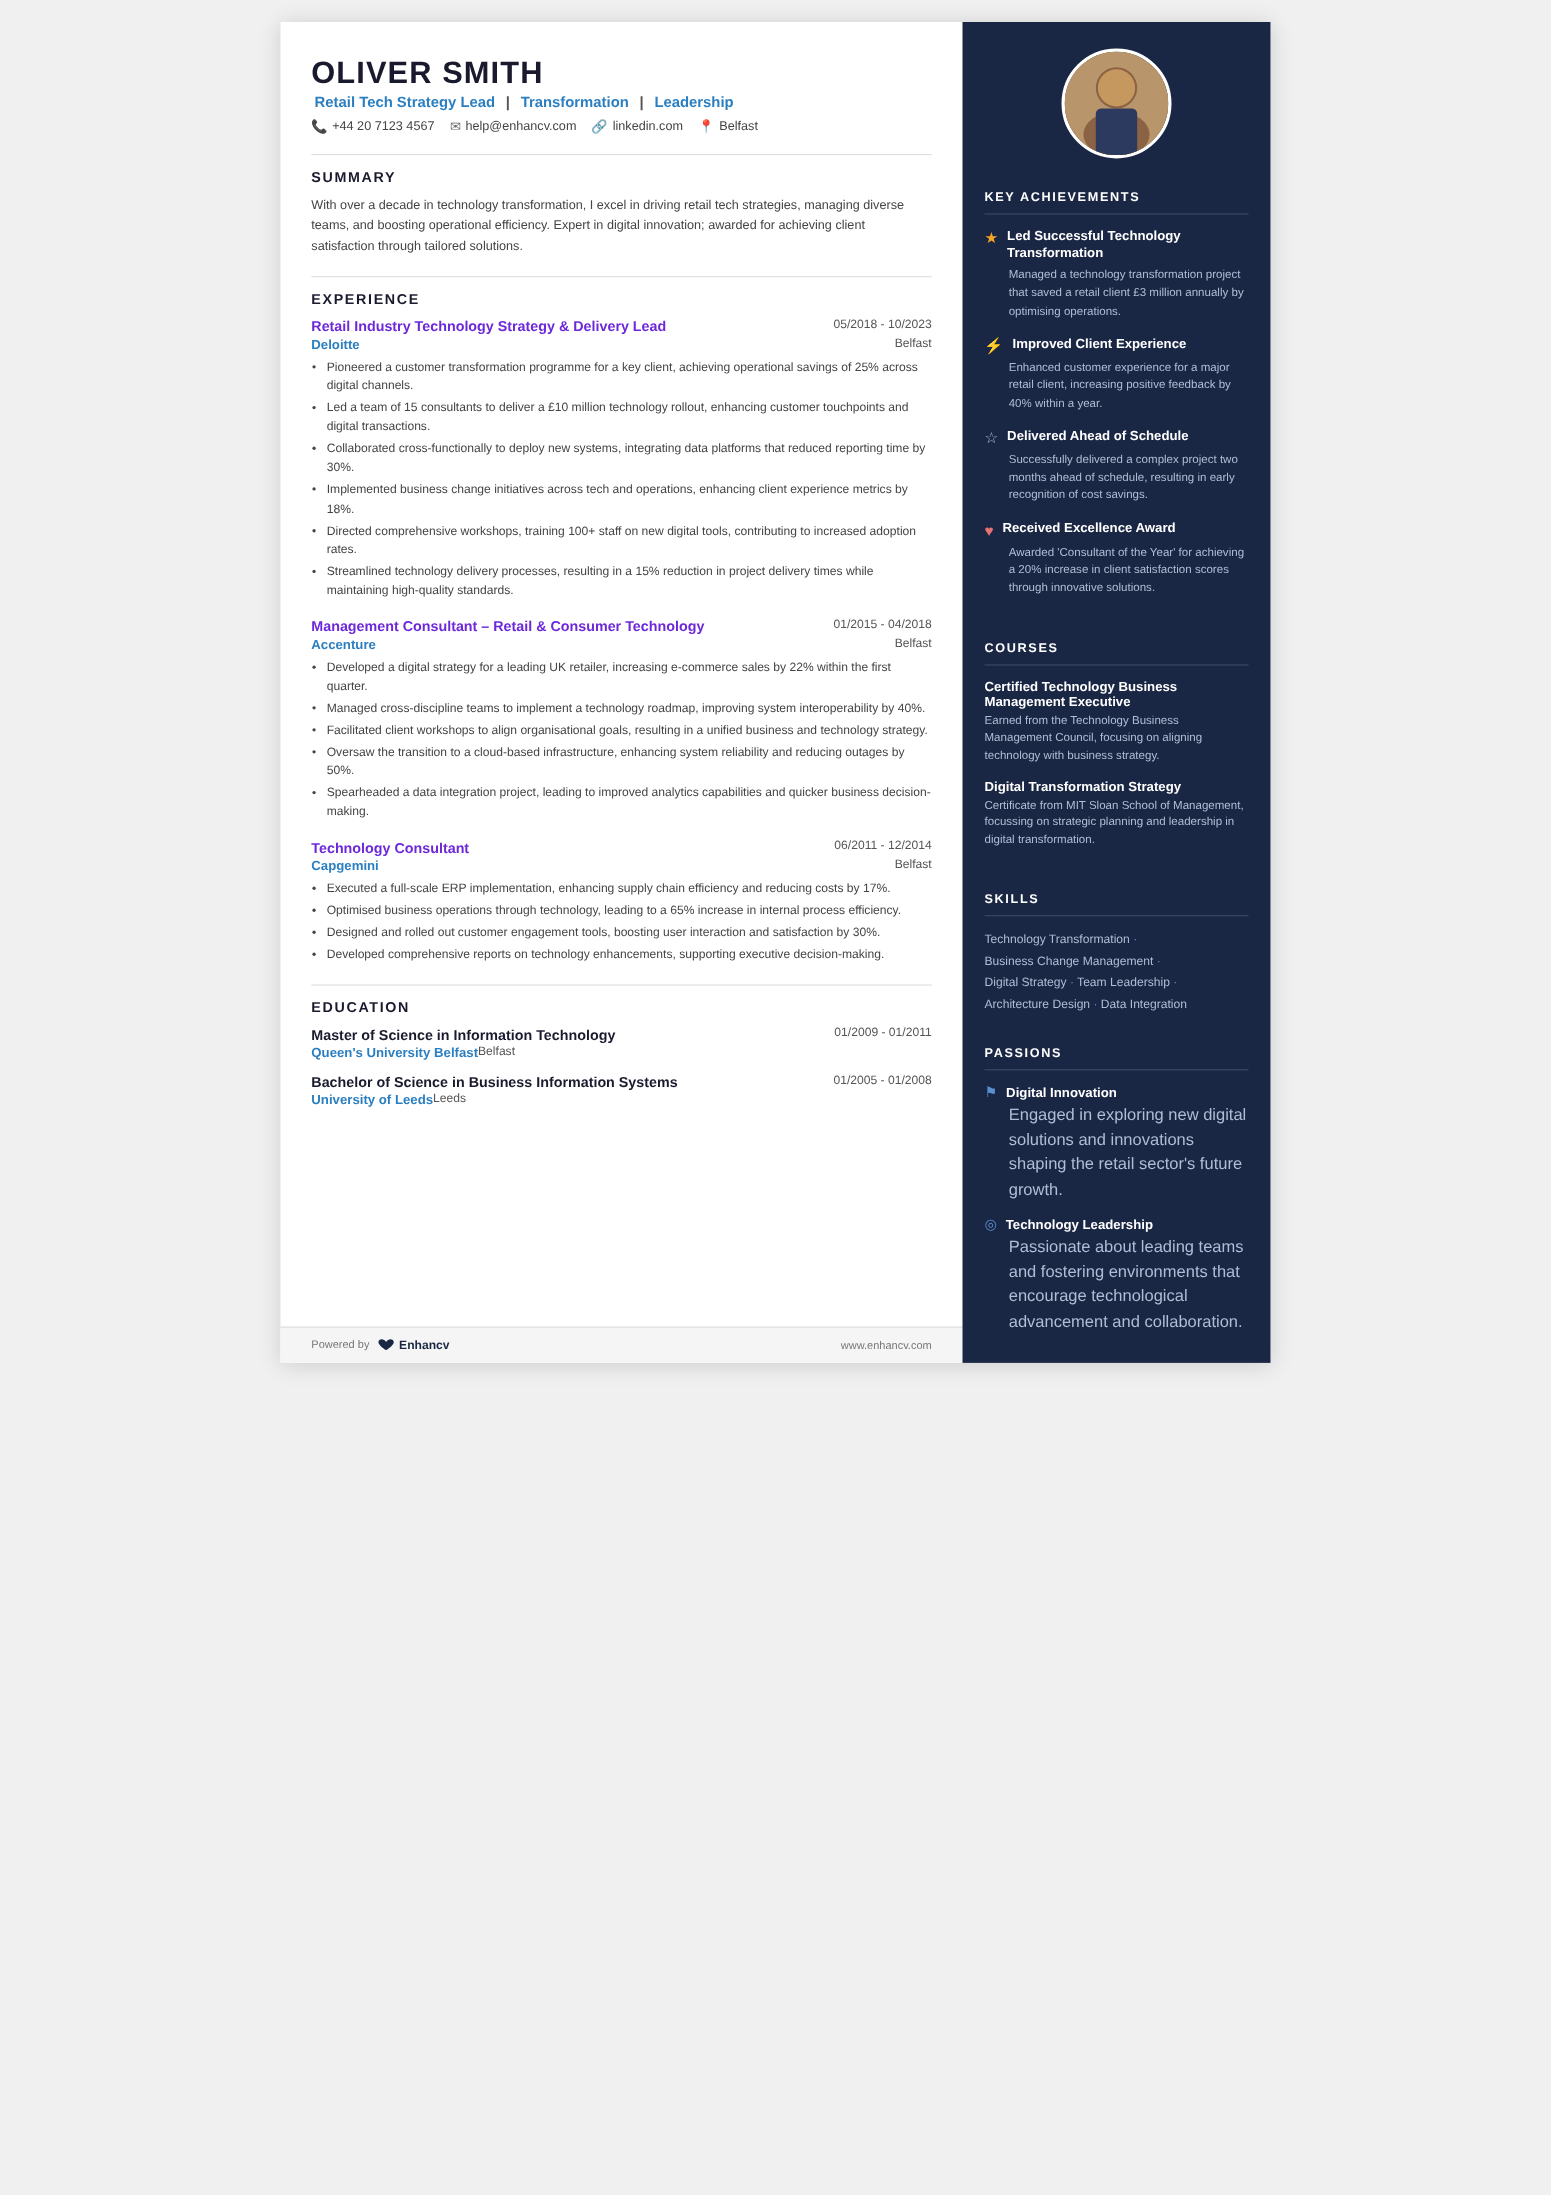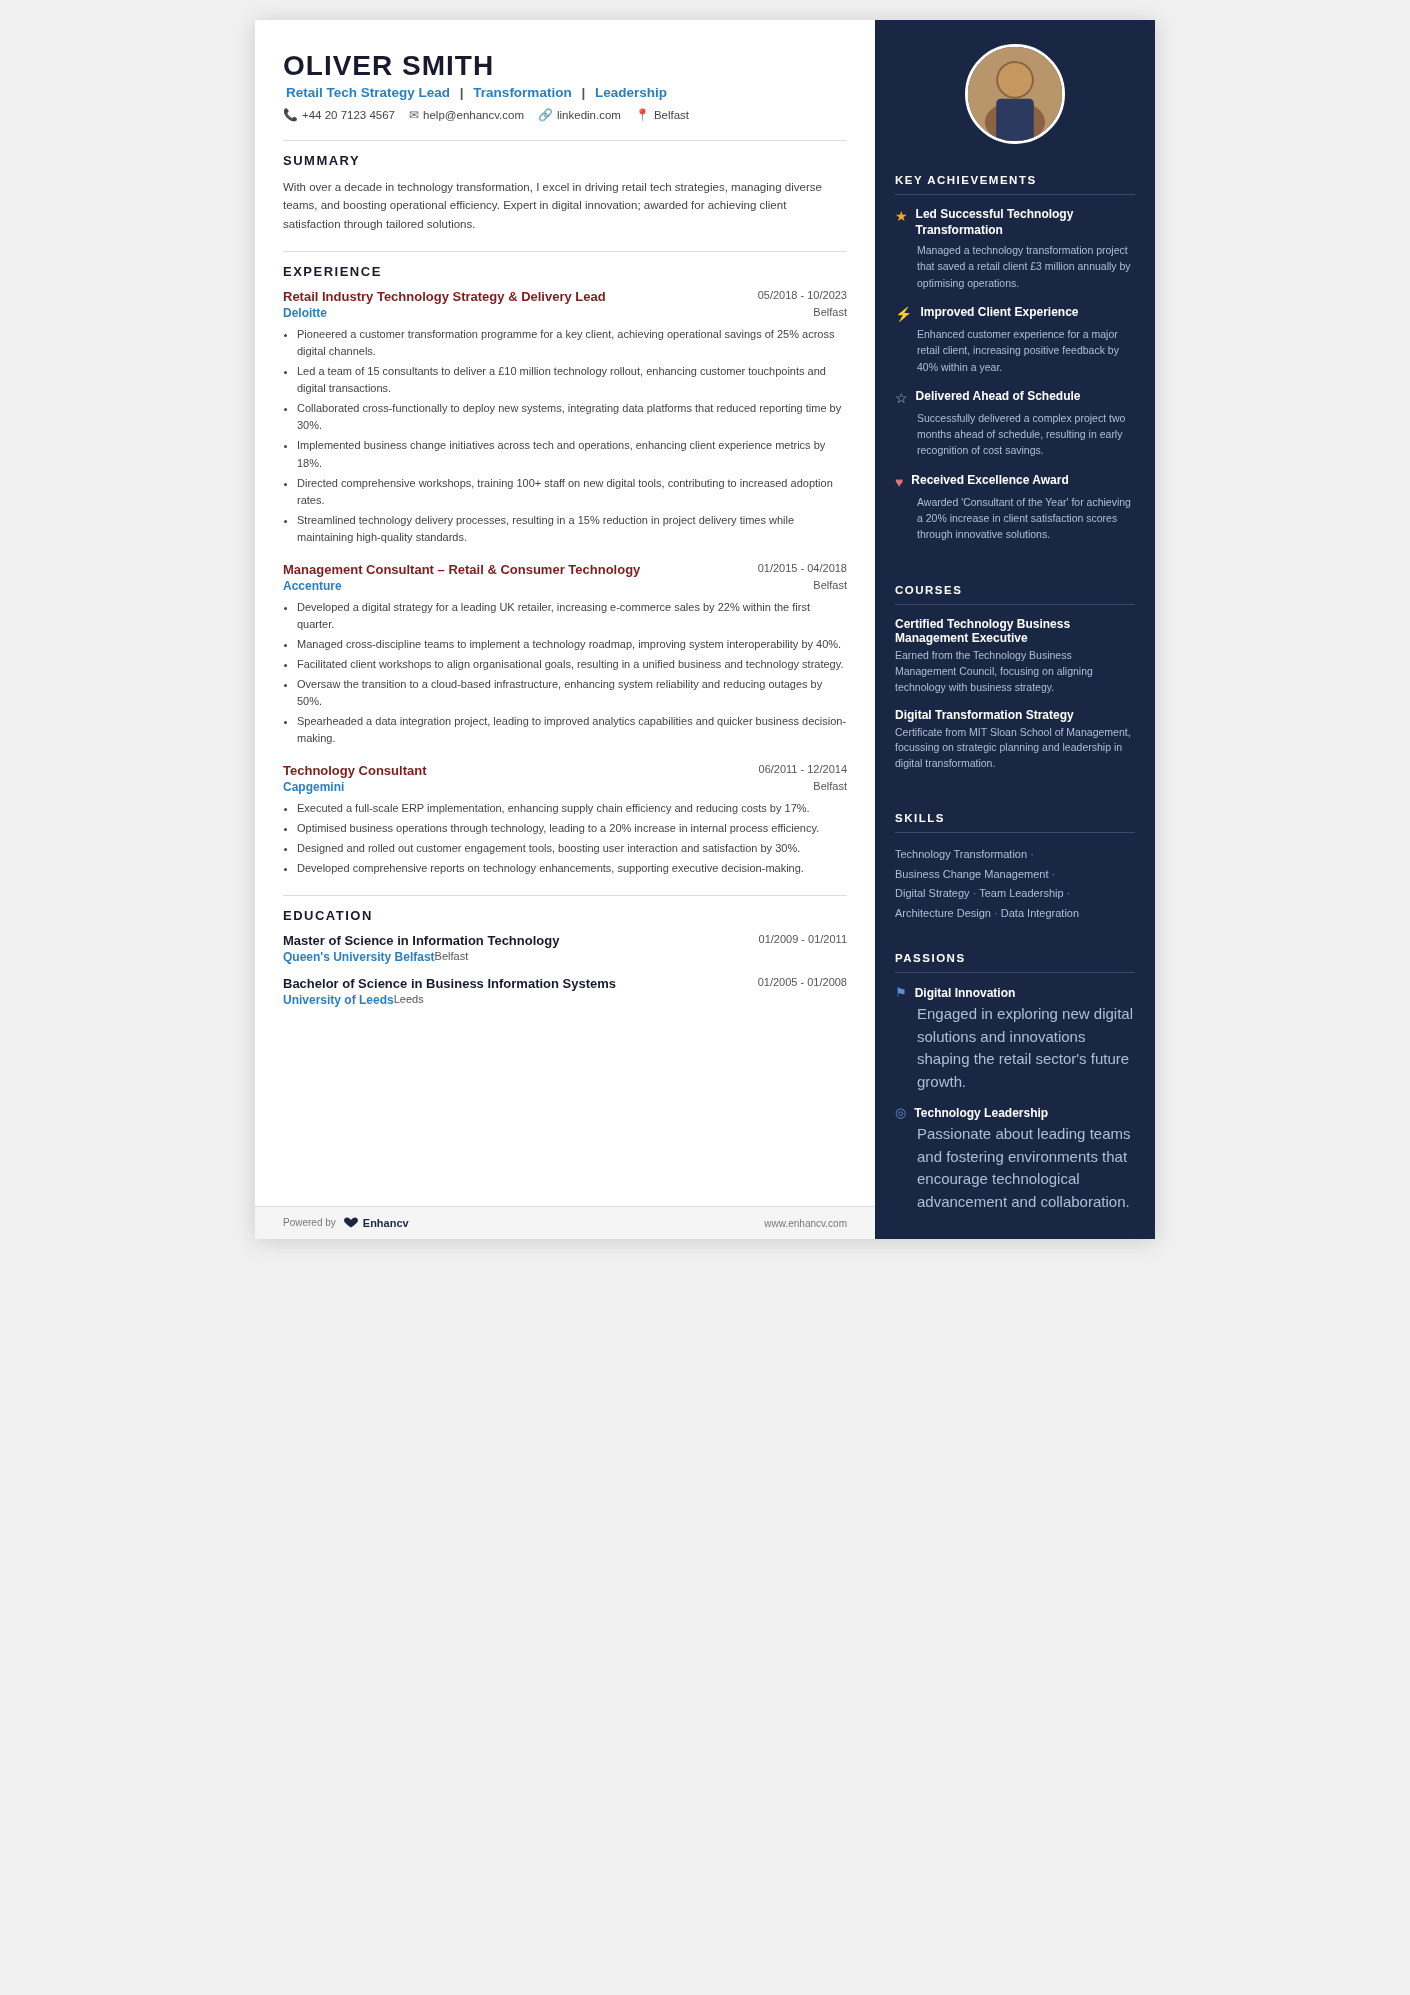--- a/index.html
+++ b/index.html
@@ -78,21 +78,21 @@
       margin-bottom: 16px;
     }
     .exp-header {
       display: flex;
       justify-content: space-between;
       align-items: flex-start;
     }
     .exp-title {
       font-size: 13px;
       font-weight: 700;
-      color: #7f1d1d;
+      color: #6d28d9;
       flex: 1;
       padding-right: 10px;
     }
     .exp-date {
       font-size: 11px;
       color: #555;
       white-space: nowrap;
     }
     .exp-company-row {
       display: flex;
@@ -392,21 +392,21 @@
           <div class="exp-header">
             <div class="exp-title">Technology Consultant</div>
             <div class="exp-date">06/2011 - 12/2014</div>
           </div>
           <div class="exp-company-row">
             <div class="exp-company">Capgemini</div>
             <div class="exp-location">Belfast</div>
           </div>
           <ul class="exp-bullets">
             <li>Executed a full-scale ERP implementation, enhancing supply chain efficiency and reducing costs by 17%.</li>
-            <li>Optimised business operations through technology, leading to a 20% increase in internal process efficiency.</li>
+            <li>Optimised business operations through technology, leading to a 65% increase in internal process efficiency.</li>
             <li>Designed and rolled out customer engagement tools, boosting user interaction and satisfaction by 30%.</li>
             <li>Developed comprehensive reports on technology enhancements, supporting executive decision-making.</li>
           </ul>
         </div>
       </div>
 
       <hr class="divider">
 
       <div>
         <div class="section-title">EDUCATION</div>

